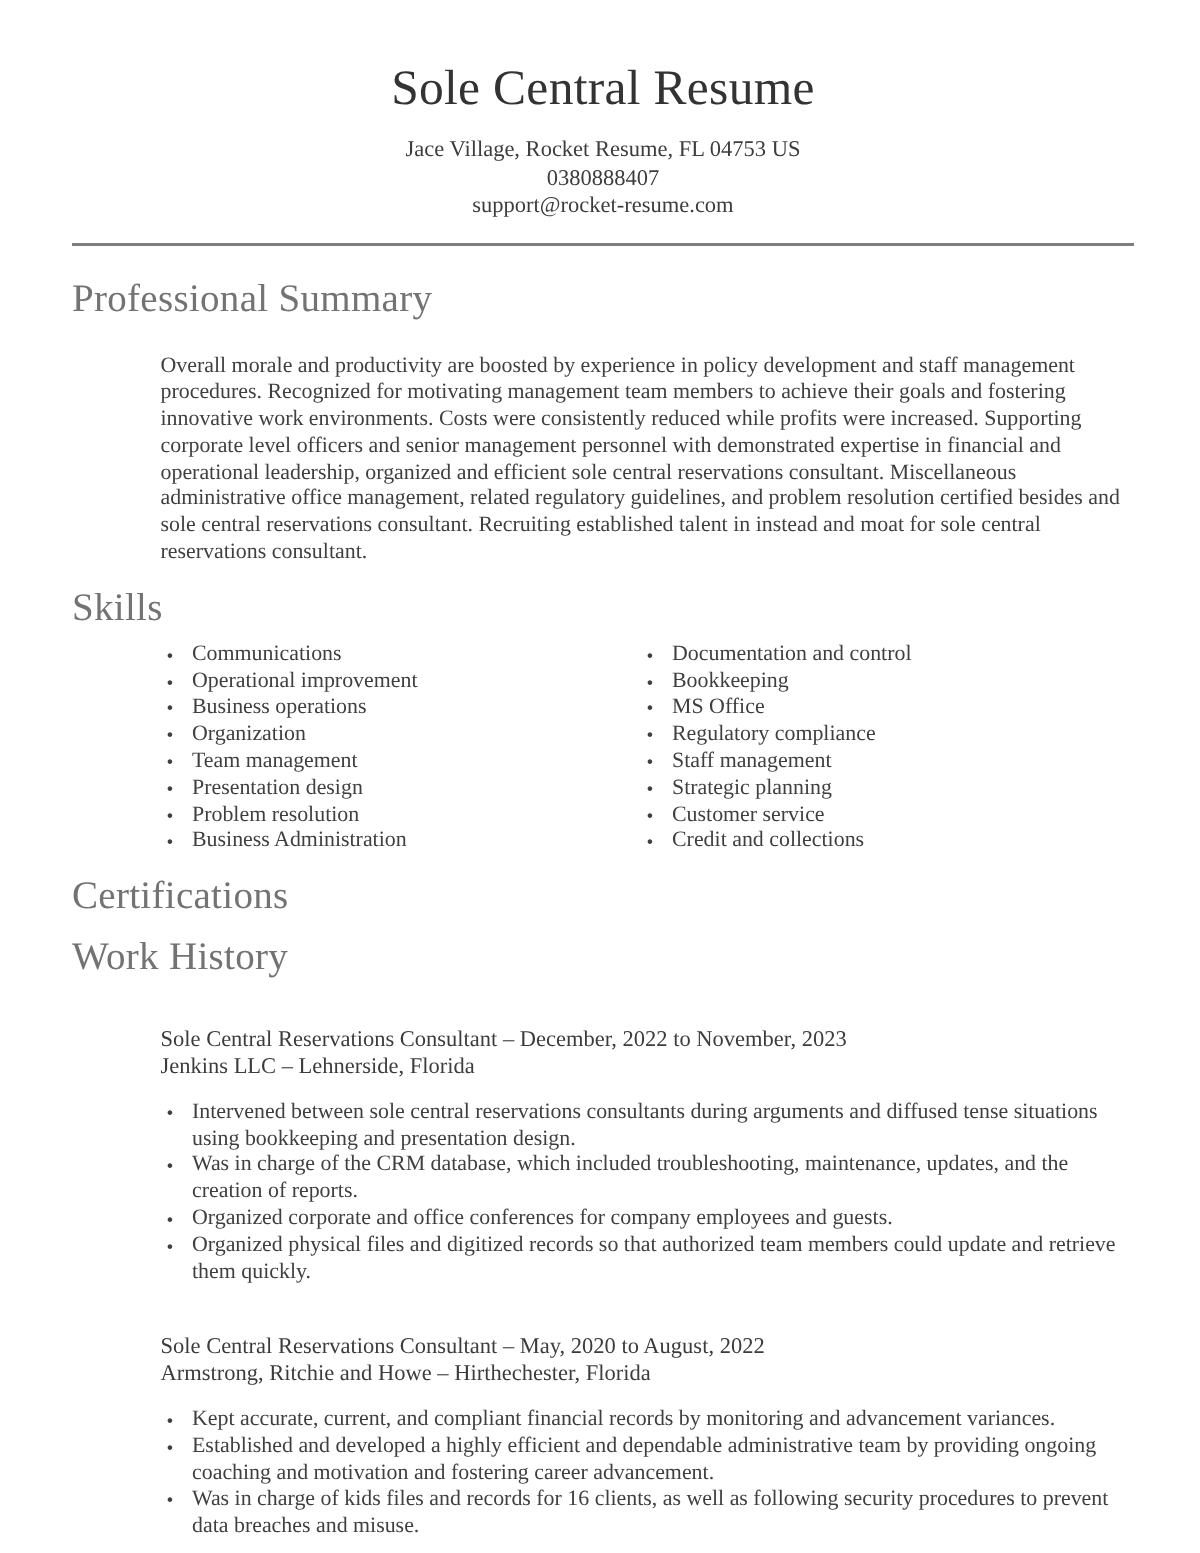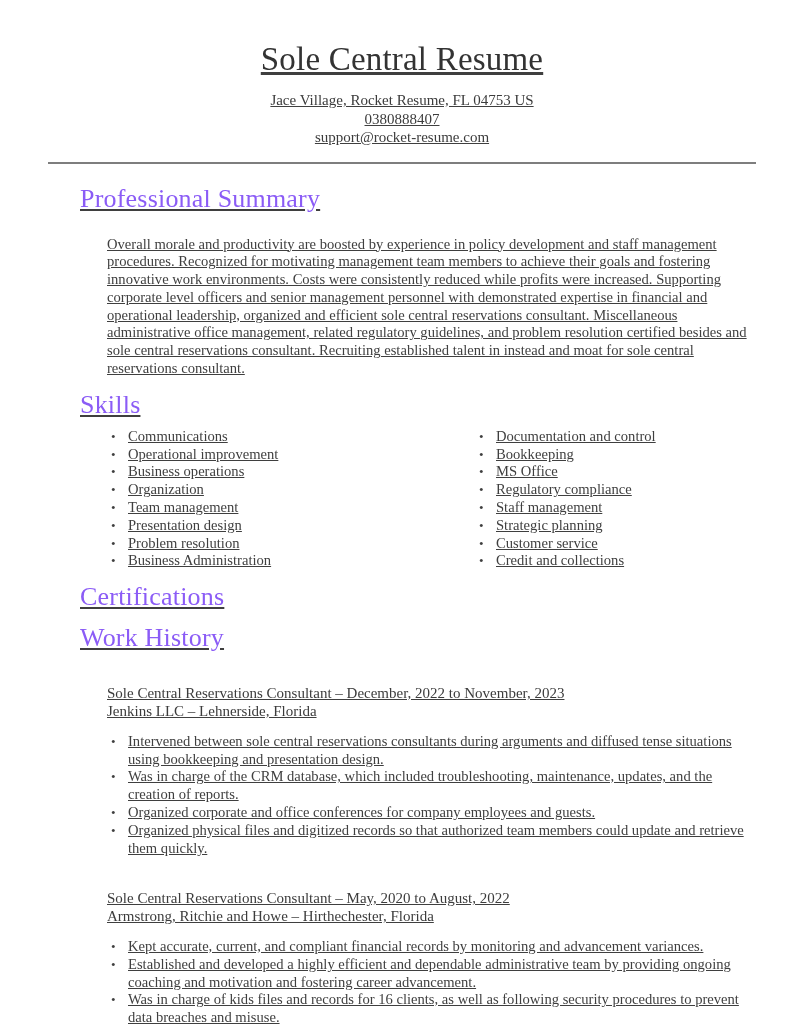--- a/index.html
+++ b/index.html
@@ -2,30 +2,30 @@
 <html><head>
 <meta charset="utf-8">
 <style>
   * { margin: 0; padding: 0; box-sizing: border-box; }
   html, body { background: #ffffff; }
   body {
     width: 800px; height: 1035px; overflow: hidden;
     font-family: "Liberation Serif", "DejaVu Serif", serif;
     color: #3f3f3f;
   }
-  .page { width: 800px; height: 1035px; padding: 40px 44px 0 48px; overflow: hidden; text-decoration: underline; }
+  .page { width: 800px; height: 1035px; padding: 40px 44px 0 48px; overflow: hidden; }
 
   
   .resume-header { text-align: center; }
   .resume-title { font-size: 33px; line-height: 38px; font-weight: normal; color: #333333; letter-spacing: 0.2px; }
   .contact-block { margin-top: 13px; font-size: 15px; line-height: 18.5px; color: #3c3c3c; }
   .header-rule { border: none; border-top: 2px solid #7e7e7e; margin-top: 15px; }
 
   
-  h2.section-title { font-size: 26px; line-height: 28px; font-weight: normal; color: #8b5cf6; letter-spacing: 0.2px; margin-left: 32px; }
+  h2.section-title { font-size: 26px; line-height: 28px; font-weight: normal; color: #737373; letter-spacing: 0.2px; }
   .section-title { margin-top: 21px; }
   #skills .section-title, #certifications .section-title, #work-history .section-title { margin-top: 13px; }
 
   .indent { margin-left: 59px; }
 
   .summary-text {
     margin-top: 23px; margin-left: 59px; width: 645px;
     font-size: 14.6px; line-height: 17.8px;
   }
 
@@ -34,21 +34,21 @@
   ul.dot-list li {
     position: relative; padding-left: 21px;
     font-size: 14.6px; line-height: 17.8px;
   }
   ul.dot-list li::before {
     content: "\2022";
     position: absolute; left: 4px; top: 0;
     font-size: 13px;
   }
 
-  .skills-columns { display: flex; margin-left: 59px; margin-top: 9px; gap: 48px; }
+  .skills-columns { display: flex; margin-left: 59px; margin-top: 9px; }
   .skills-columns ul.dot-list { margin-top: 0; }
   .skills-col-1 { width: 320px; flex: 0 0 320px; }
   .skills-col-2 { flex: 1; }
 
   
   .job { margin-top: 12px; }
   .job + .job { margin-top: 18px; }
   .job-header { margin-left: 59px; font-size: 15px; line-height: 17.8px; color: #3c3c3c; margin-top: 33px; }
   .job ul.dot-list { margin-top: 12px; margin-left: 59px; width: 645px; }
 </style>

